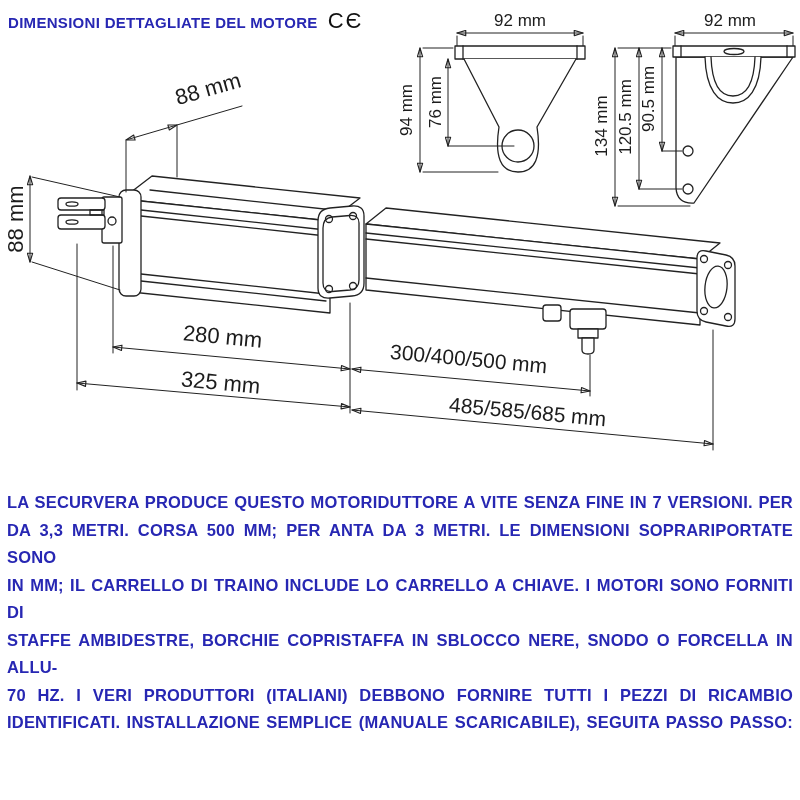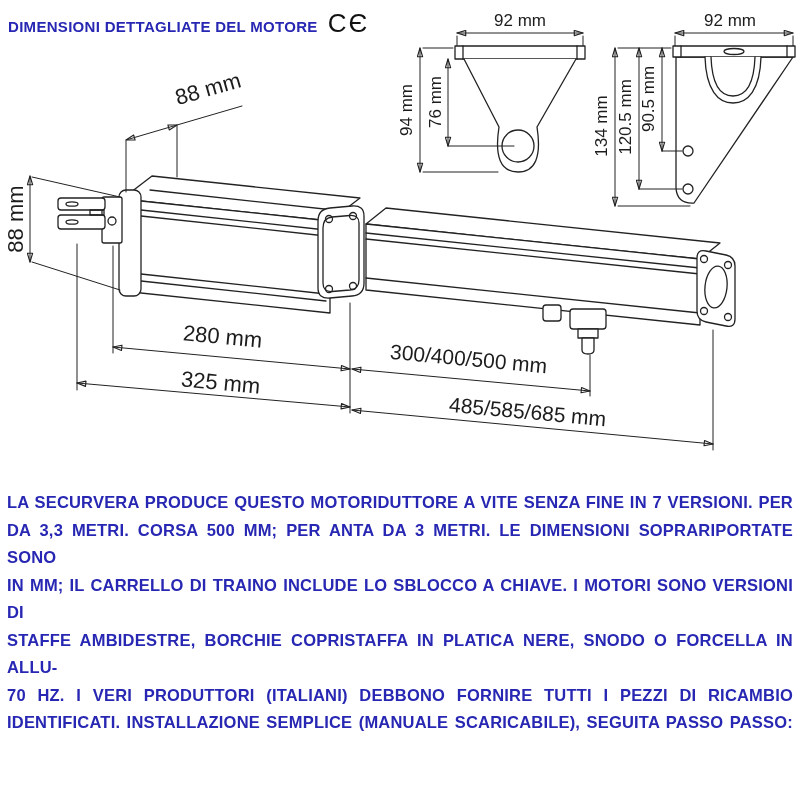--- a/index.html
+++ b/index.html
@@ -1,20 +1,20 @@
 <!DOCTYPE html>
 <html><head>
 <meta charset="utf-8">
 <style>
   html,body{margin:0;padding:0;background:#fff;}
   .page{position:relative;width:800px;height:800px;background:#ffffff;overflow:hidden;
         font-family:"Liberation Sans",sans-serif;}
   .title-bar{position:absolute;left:8px;top:8px;display:flex;align-items:baseline;gap:10px;}
   .title-text{color:#2727b3;font-weight:bold;font-size:15px;letter-spacing:.3px;}
-  .ce-mark{color:#111;font-size:26px;font-weight:500;letter-spacing:2px;}
+  .ce-mark{color:#111;font-size:22px;font-weight:500;letter-spacing:2px;}
   svg.drawing{position:absolute;left:0;top:0;}
   svg.drawing path,svg.drawing line,svg.drawing rect,svg.drawing circle,
   svg.drawing ellipse,svg.drawing polyline,svg.drawing polygon{
       fill:none;stroke:#222;stroke-width:1.3;stroke-linejoin:round;stroke-linecap:round;}
   svg.drawing .dim{stroke-width:1;}
   svg.drawing .whitefill{fill:#ffffff;}
   svg.drawing text{fill:#1c1c1c;stroke:none;font-family:"Liberation Sans",sans-serif;
       text-anchor:middle;}
   svg.drawing text.big{font-size:22px;}
   svg.drawing text.mid{font-size:21px;}
@@ -175,20 +175,20 @@
 
       <line class="dim" x1="662" y1="48" x2="662" y2="151" marker-start="url(#ar)" marker-end="url(#ar)"></line>
       <line class="dim" x1="662" y1="151" x2="682" y2="151"></line>
       <text class="small" x="648" y="99" transform="rotate(-90 648 99)" dy=".35em">90.5 mm</text>
     </g>
   </svg>
 
   <div class="description">
     <div class="desc-line">LA SECURVERA PRODUCE QUESTO MOTORIDUTTORE A VITE SENZA FINE IN 7 VERSIONI. PER</div>
     <div class="desc-line">DA 3,3 METRI. CORSA 500 MM; PER ANTA DA 3 METRI. LE DIMENSIONI SOPRARIPORTATE SONO</div>
-    <div class="desc-line">IN MM; IL CARRELLO DI TRAINO INCLUDE LO SBLOCCO A CHIAVE. I MOTORI SONO VERSIONI DI</div>
-    <div class="desc-line">STAFFE AMBIDESTRE, BORCHIE COPRISTAFFA IN PLATICA NERE, SNODO O FORCELLA IN ALLU-</div>
+    <div class="desc-line">IN MM; IL CARRELLO DI TRAINO INCLUDE LO CARRELLO A CHIAVE. I MOTORI SONO FORNITI DI</div>
+    <div class="desc-line">STAFFE AMBIDESTRE, BORCHIE COPRISTAFFA IN SBLOCCO NERE, SNODO O FORCELLA IN ALLU-</div>
     <div class="desc-line">70 HZ. I VERI PRODUTTORI (ITALIANI) DEBBONO FORNIRE TUTTI I PEZZI DI RICAMBIO</div>
     <div class="desc-line">IDENTIFICATI. INSTALLAZIONE SEMPLICE (MANUALE SCARICABILE),  SEGUITA PASSO PASSO:</div>
 
   </div>
 
 </div>
 
 </body></html>

